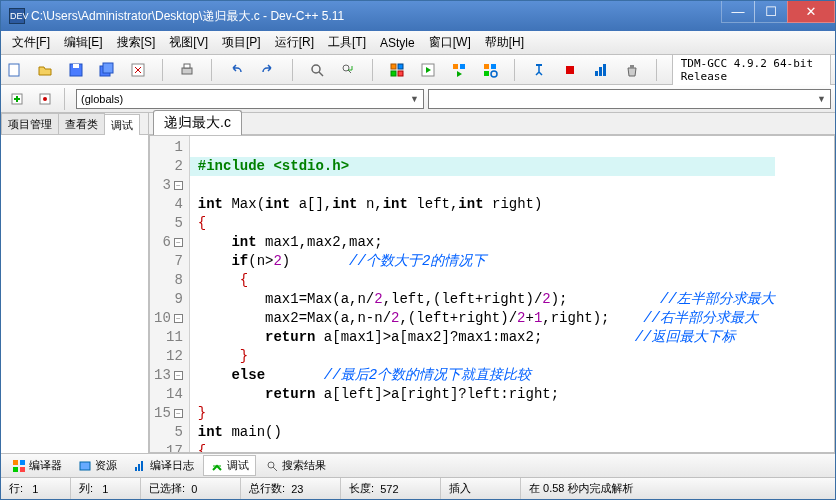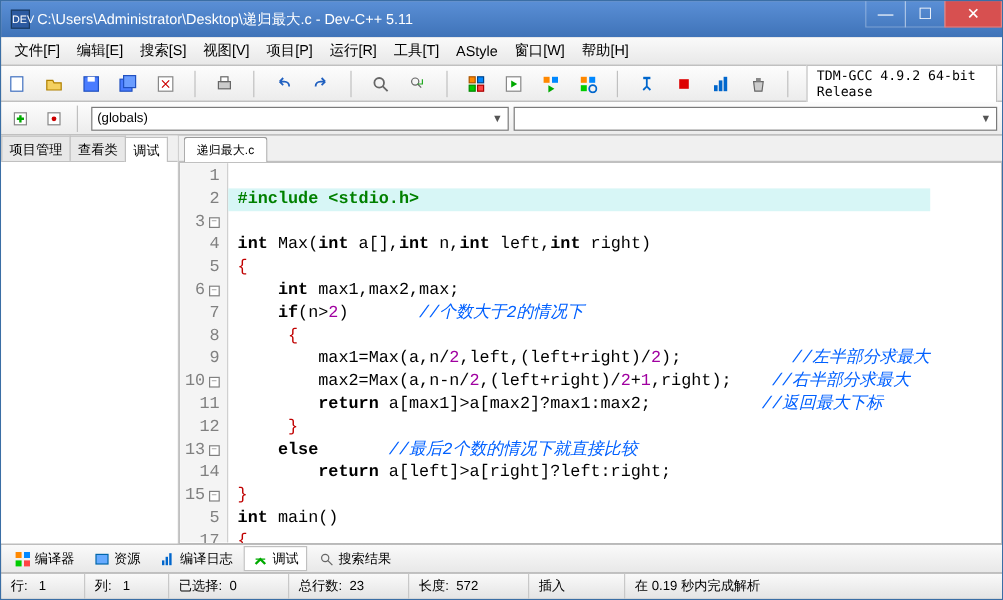--- a/index.html
+++ b/index.html
@@ -22,21 +22,21 @@
 .combo .arrow { margin-left: auto; font-size: 9px; color: #555; }
 .combo.globals { width: 348px; margin-left: 4px; }
 .combo.funcs { flex: 1; }
 .body-area { flex: 1; display: flex; min-height: 0; }
 .leftpanel { width: 148px; border-right: 1px solid #c0c0c0; background: #fff; display: flex; flex-direction: column; }
 .lefttabs { height: 22px; display: flex; background: #f0f0f0; border-bottom: 1px solid #c0c0c0; }
 .lefttab { padding: 3px 6px; font-size: 11px; border: 1px solid #c0c0c0; border-bottom: none; background: #e8e8e8; margin-right: -1px; }
 .lefttab.active { background: #fff; position: relative; top: 1px; }
 .right-area { flex: 1; display: flex; flex-direction: column; min-width: 0; }
 .filetabs { height: 22px; background: #f0f0f0; border-bottom: 1px solid #c0c0c0; display: flex; align-items: flex-end; padding-left: 4px; }
-.filetab { padding: 3px 10px; font-size: 10px; border: 1px solid #999; border-bottom: none; background: #fff; border-radius: 3px 3px 0 0; position: relative; top: 1px; }
+.filetab { padding: 3px 10px; font-size: 14px; border: 1px solid #999; border-bottom: none; background: #fff; border-radius: 3px 3px 0 0; position: relative; top: 1px; }
 .editor { flex: 1; overflow: auto; background: #fff; border: 1px solid #c0c0c0; margin: 0; font-family: Consolas, "Courier New", monospace; font-size: 14px; display: flex; }
 .gutter { background: #f4f4f4; border-right: 1px solid #d0d0d0; color: #808080; text-align: right; padding: 2px 6px 2px 4px; line-height: 19px; min-width: 34px; user-select: none; }
 .fold { display: inline-block; width: 9px; height: 9px; border: 1px solid #808080; font-size: 8px; line-height: 7px; text-align: center; color: #808080; background: #fff; margin-left: 3px; vertical-align: 1px; }
 .code { padding: 2px 0 3px 8px; line-height: 19px; white-space: pre; }
 .hl { background: #d7f6f6; display: block; margin-left: -8px; padding-left: 8px; }
 .kw { color: #000; font-weight: bold; }
 .pp { color: #008000; font-weight: bold; }
 .cm { color: #0060ff; font-style: italic; }
 .num { color: #a000a0; }
 .op { color: #c00000; }
@@ -327,16 +327,16 @@
       </div>
   </div>
 
   <div class="statusbar">
     <div class="sb-cell" style="width:70px"><span>行:</span>&nbsp;&nbsp;&nbsp;<span>1</span></div>
     <div class="sb-cell" style="width:70px"><span>列:</span>&nbsp;&nbsp;&nbsp;<span>1</span></div>
     <div class="sb-cell" style="width:100px"><span>已选择:</span>&nbsp;&nbsp;<span>0</span></div>
     <div class="sb-cell" style="width:100px"><span>总行数:</span>&nbsp;&nbsp;<span>23</span></div>
     <div class="sb-cell" style="width:100px"><span>长度:</span>&nbsp;&nbsp;<span>572</span></div>
     <div class="sb-cell" style="width:80px">插入</div>
-    <div class="sb-cell" style="flex:1;border-right:none">在 0.19 秒内完成解析</div>
+    <div class="sb-cell" style="flex:1;border-right:none">在 0.58 秒内完成解析</div>
   </div>
 
 </div>
 
 </body></html>

